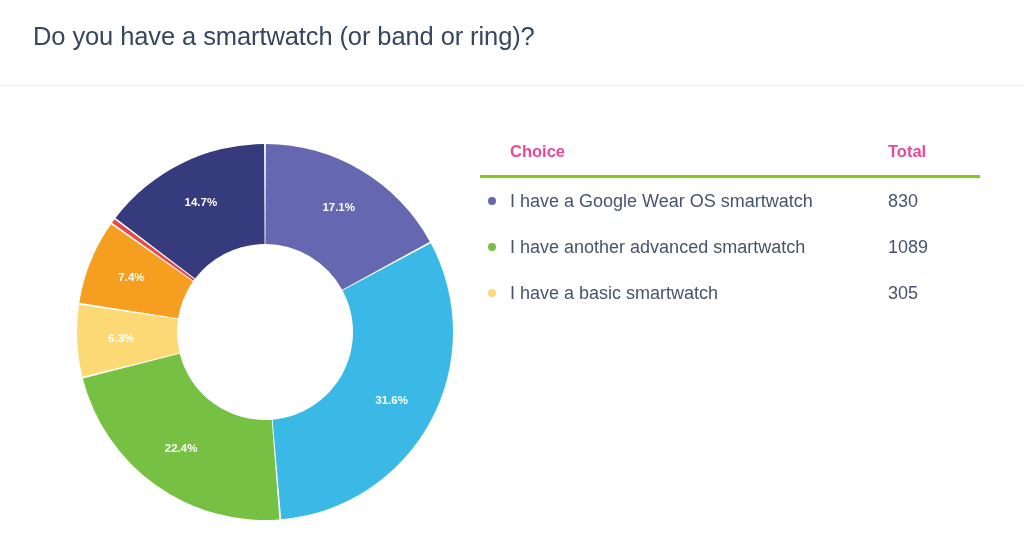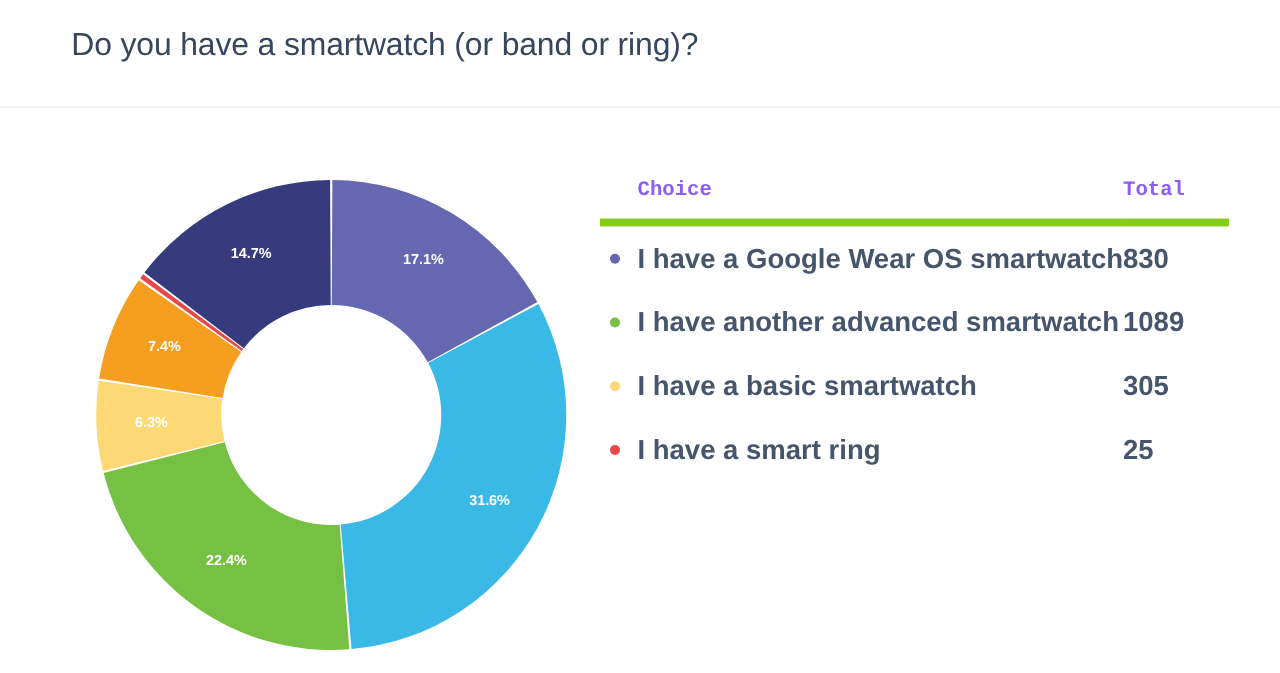--- a/index.html
+++ b/index.html
@@ -29,21 +29,20 @@
   }
   .page-title {
     position: absolute;
     left: 33px;
     top: 22px;
     font-size: 25.5px;
     font-weight: 400;
     letter-spacing: -0.1px;
     color: #36465d;
     white-space: nowrap;
-    margin-left: 24px;
   }
 
   
   .content {
     position: absolute;
     left: 0; top: 86px;
     width: 1024px;
     height: 452px;
   }
 
@@ -82,33 +81,32 @@
   .legend-table {
     position: absolute;
     left: 10px;
     top: 56px;
     width: 500px;
     border-collapse: collapse;
   }
   .legend-table thead th {
     font-size: 16.5px;
     font-weight: 700;
-    color: #8b5cf6;
+    color: #ec4899;
     padding: 0 0 14px 0;
-    border-bottom: 6px solid #84cc16;
+    border-bottom: 3px solid #84cc16;
     text-align: left;
     white-space: nowrap;
-    font-family: Liberation Mono, monospace;
   }
   .th-choice { padding-left: 30px !important; }
   .th-total  { text-align: left; padding-right: 35px !important; }
 
   .legend-table tbody td {
-    font-size: 22px;
-    font-weight: 700;
+    font-size: 18px;
+    font-weight: 400;
     color: #46556b;
     padding: 12.5px 0 12.5px 0;
     vertical-align: middle;
     white-space: nowrap;
   }
   .td-choice {
     padding-left: 30px !important;
     position: relative;
   }
   .td-total {
@@ -172,21 +170,17 @@
             <td class="td-total">830</td>
           </tr>
           <tr>
             <td class="td-choice"><span class="legend-dot" style="background: rgb(118, 192, 67);"></span><span>I have another advanced smartwatch</span></td>
             <td class="td-total">1089</td>
           </tr>
           <tr>
             <td class="td-choice"><span class="legend-dot" style="background: rgb(252, 217, 117);"></span><span>I have a basic smartwatch</span></td>
             <td class="td-total">305</td>
           </tr>
-          <tr>
-            <td class="td-choice"><span class="legend-dot" style="background: rgb(232, 72, 74);"></span><span>I have a smart ring</span></td>
-            <td class="td-total">25</td>
-          </tr>
         </tbody>
     </table>
   </div>
 
 </div>
 
 </body></html>

